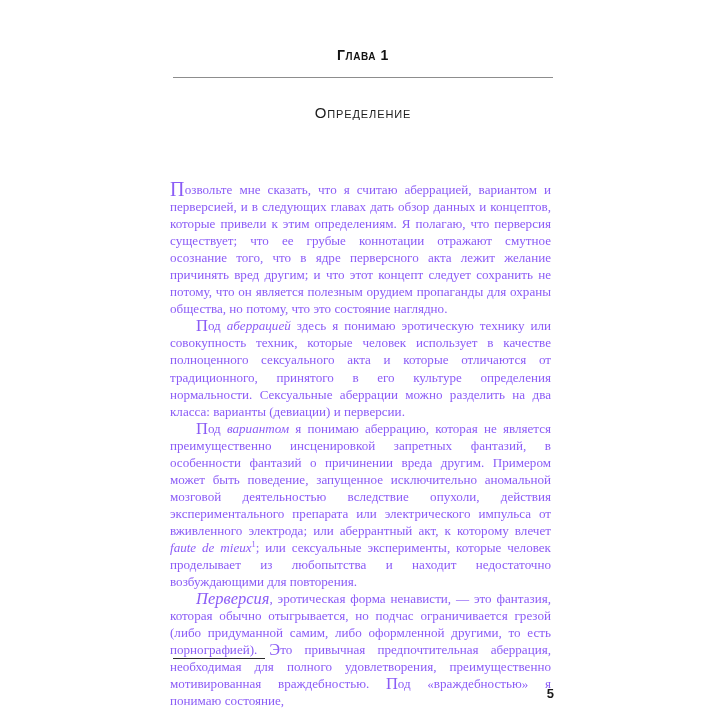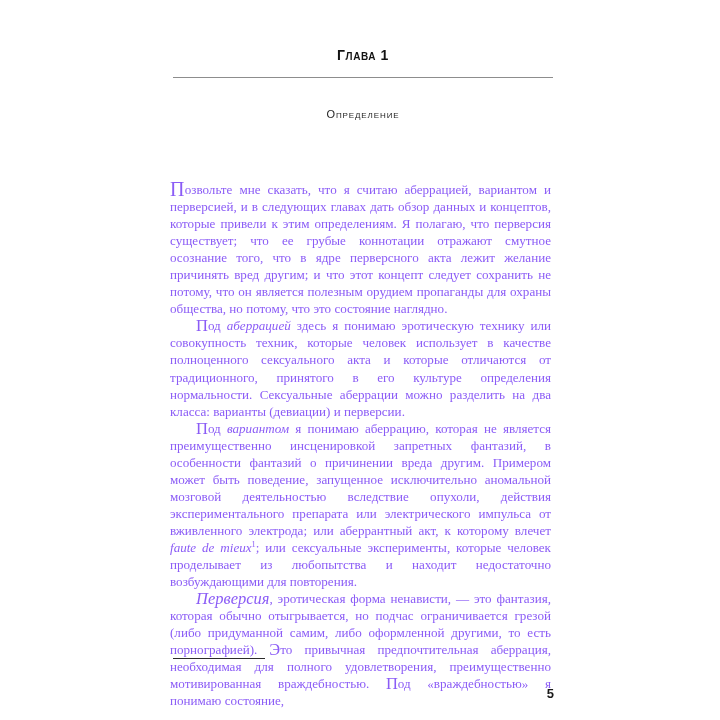--- a/index.html
+++ b/index.html
@@ -53,21 +53,21 @@
 
   .section-title {
     position: absolute;
     left: 173px;
     top: 104px;
     width: 380px;
     text-align: center;
   }
   .section-title span {
     font-family: "Liberation Sans", "DejaVu Sans", sans-serif;
-    font-size: 11px;
+    font-size: 15px;
     font-weight: 400;
     font-variant: small-caps;
     letter-spacing: 0.9px;
     color: #1d1d1d;
   }
 
   
   .body-col {
     position: absolute;
     left: 170px;

